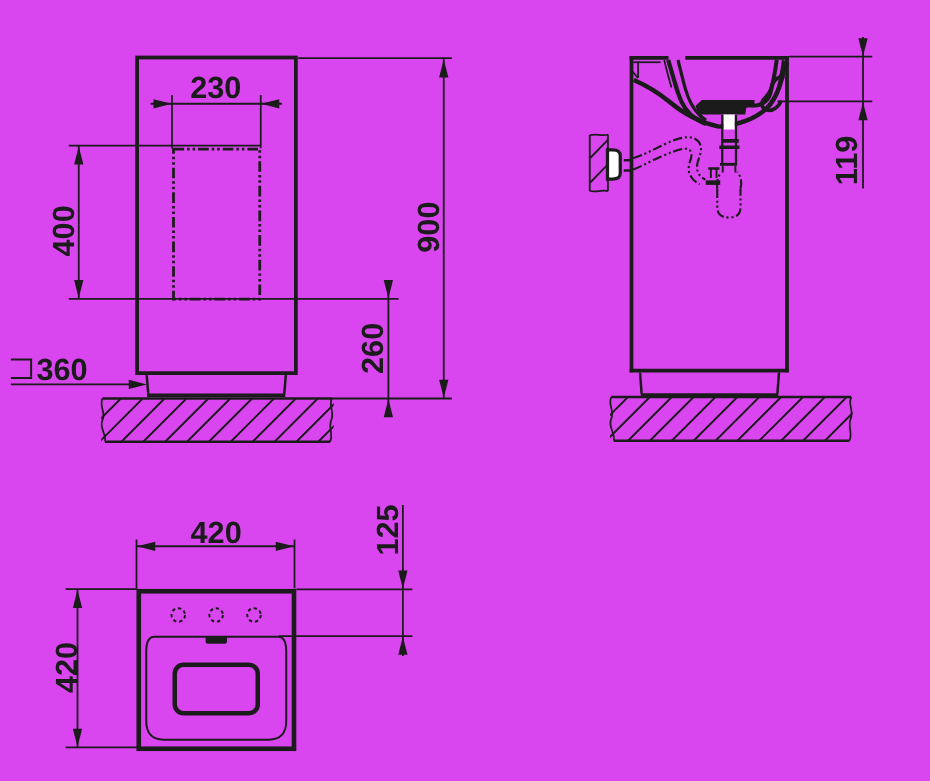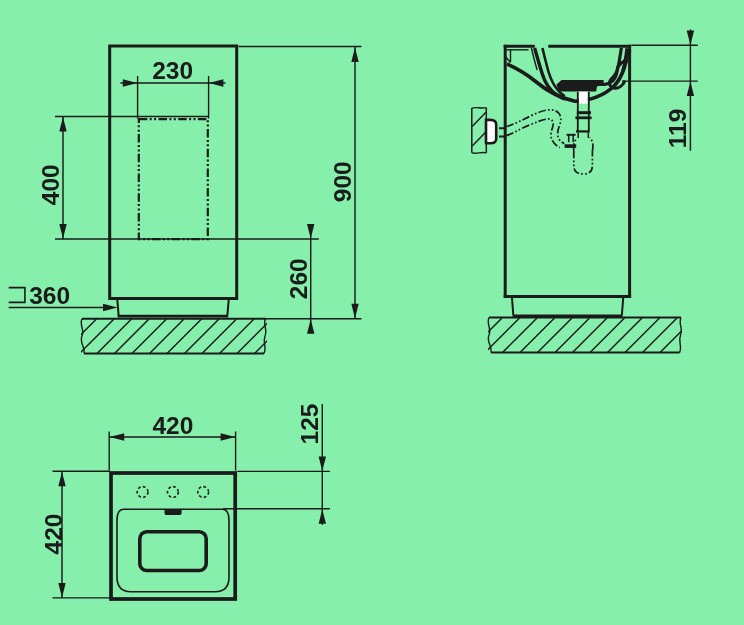--- a/index.html
+++ b/index.html
@@ -1,16 +1,16 @@
 <!DOCTYPE html>
 <html><head>
 <meta charset="utf-8">
 <style>
   html,body{margin:0;padding:0;background:#fff;}
-  .wrap{width:744px;height:625px;position:relative;background:#86efac;}
+  .wrap{width:744px;height:625px;position:relative;background:#d946ef;}
   text{font-family:"Liberation Sans",sans-serif;font-weight:bold;font-size:24.5px;fill:#1b1b1b;}
 </style>
 </head>
 <body>
 <div class="wrap">
 <svg width="744" height="625" viewBox="0 0 744 625" xmlns="http://www.w3.org/2000/svg">
 <defs>
   <clipPath id="gf">
           <rect x="81" y="318" width="186" height="36.5"></rect>
         </clipPath>

